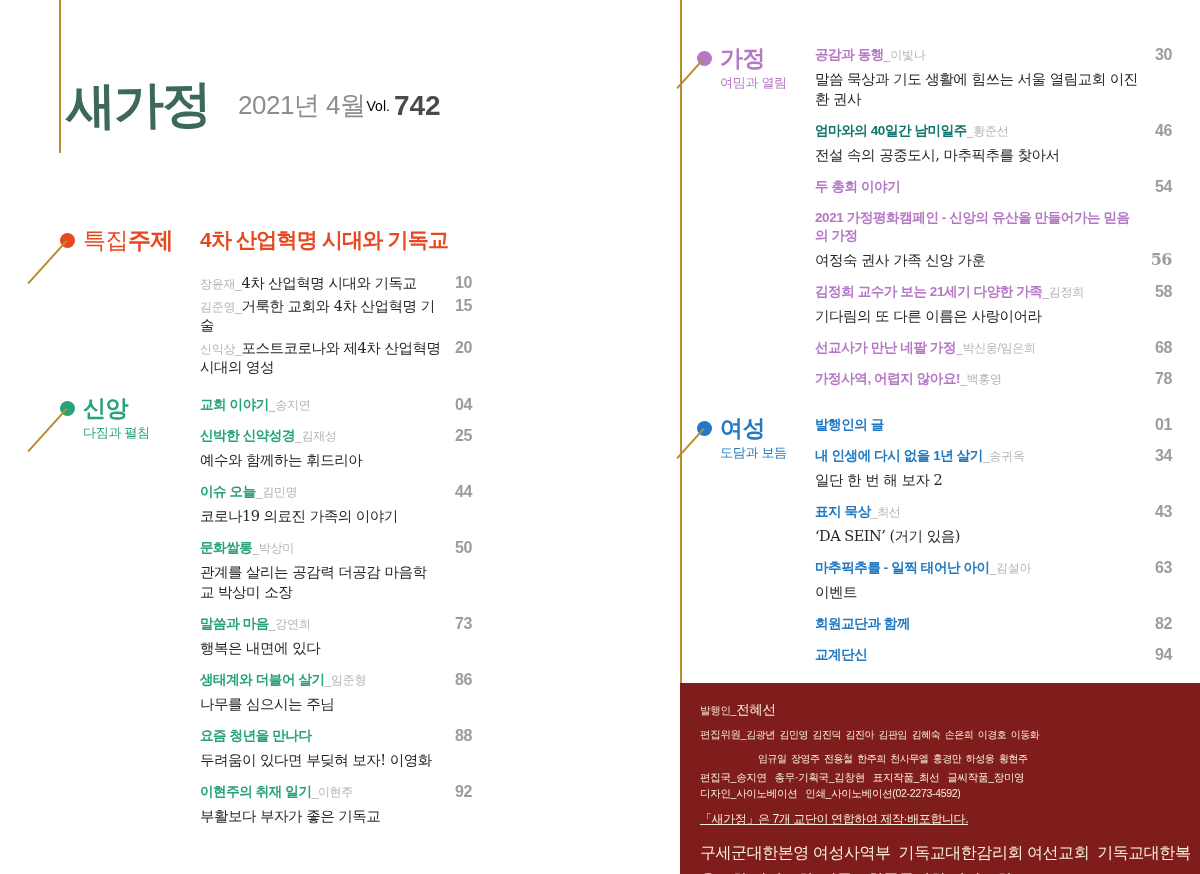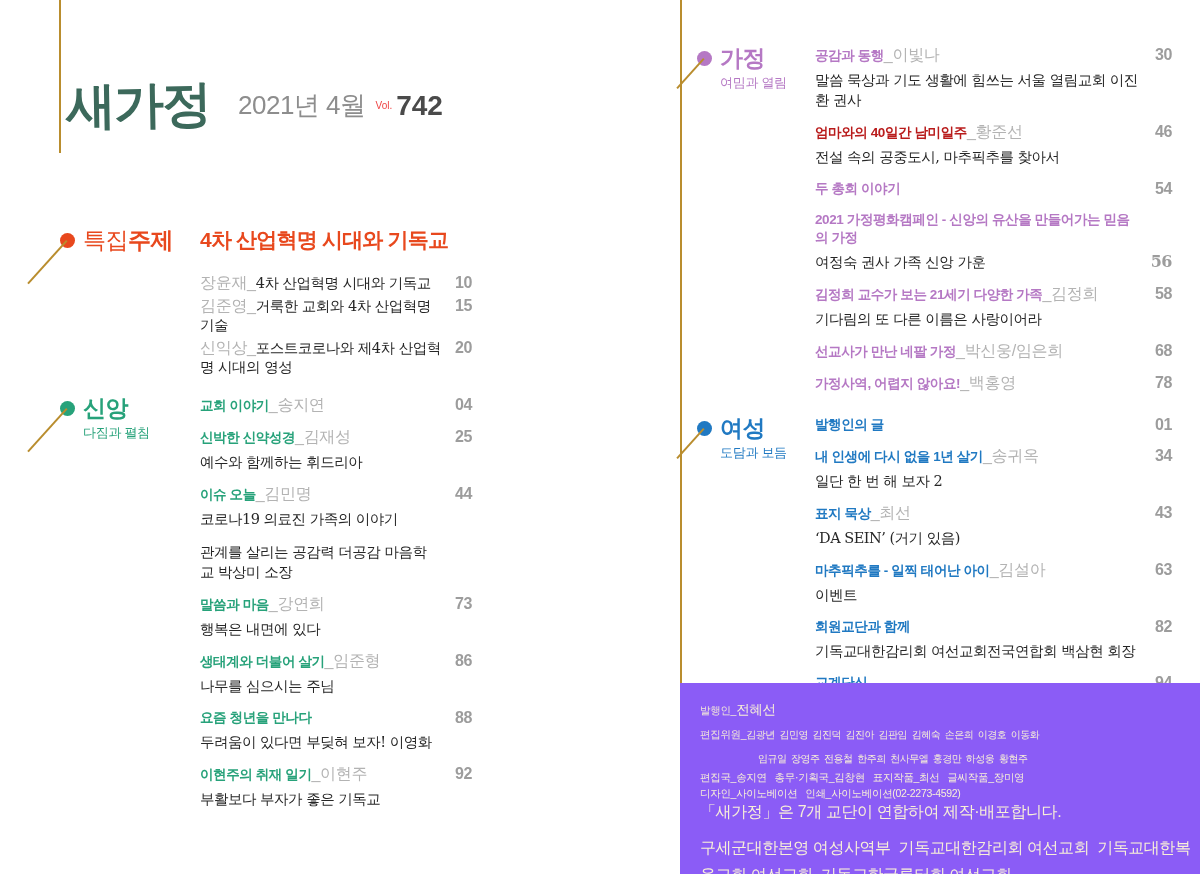--- a/index.html
+++ b/index.html
@@ -7,21 +7,21 @@
         font-family:"Liberation Sans",sans-serif;color:#333;}
   
   .vline{position:absolute;background:#b98d2e;}
   .vline.left-edge{left:59px;top:0;width:2px;height:153px;}
   .vline.divider{left:680px;top:0;width:2px;height:683px;}
   
   .masthead{position:absolute;left:66px;top:72px;display:flex;align-items:center;}
   .logo{font-family:"DejaVu Serif","Liberation Serif",serif;font-weight:bold;
         font-size:50px;color:#3c695b;letter-spacing:-2px;transform:rotate(-1deg);}
   .issue{margin-left:28px;font-size:26px;color:#8d8d8d;letter-spacing:-0.5px;}
-  .vol-label{font-size:10px;color:#ef4444;margin-left:10px;}
+  .vol-label{font-size:14px;color:#000000;margin-left:1px;}
   .vol-num{font-size:28px;font-weight:bold;color:#4a4a4a;margin-left:4px;}
   
   .section{position:absolute;}
   #sec-special{left:60px;top:228px;width:414px;}
   #sec-faith  {left:60px;top:396px;width:414px;}
   #sec-family {left:697px;top:46px;width:475px;}
   #sec-women  {left:697px;top:416px;width:475px;}
   .sec-head{position:absolute;left:0;top:0;width:130px;}
   .bullet{position:absolute;left:0;top:5px;width:15px;height:15px;border-radius:50%;}
   .leader{position:absolute;left:7px;top:12px;height:1.5px;background:#b98d2e;
@@ -33,38 +33,38 @@
   .sec-sub{margin-left:23px;margin-top:3px;font-size:13px;letter-spacing:-0.3px;}
   .sec-body{position:absolute;top:0;}
   #sec-special .sec-body,#sec-faith .sec-body{left:140px;width:272px;}
   #sec-family .sec-body,#sec-women .sec-body{left:118px;width:357px;}
   .feature-title{font-size:21px;font-weight:bold;color:#e8481d;letter-spacing:-0.8px;
                  margin-bottom:22px;line-height:24px;}
   
   .toc-item{position:relative;margin-bottom:13px;}
   .item-head{position:relative;font-size:13.5px;font-weight:bold;line-height:18px;
              letter-spacing:-0.4px;padding-right:34px;}
-  .item-author{font-size:16px;font-weight:400;color:#b3b3b3;letter-spacing:-0.3px;}
+  .item-author{font-size:12px;font-weight:400;color:#b3b3b3;letter-spacing:-0.3px;}
   .item-page{position:absolute;right:0;top:0;font-size:16px;font-weight:bold;color:#9c9c9c;}
   .item-desc{position:relative;margin-top:5px;font-family:"DejaVu Serif","Liberation Serif",serif;
              font-size:14.5px;color:#262626;line-height:20px;letter-spacing:-0.5px;padding-right:34px;}
   .toc-item.special{margin-bottom:4px;}
   .toc-item.special .item-head{font-weight:400;padding-right:30px;}
   .special-serif{font-family:"DejaVu Serif","Liberation Serif",serif;font-size:14.5px;
                  color:#262626;letter-spacing:-0.5px;}
   
   .colophon{position:absolute;left:680px;top:683px;width:520px;height:191px;
-            background:#8b5cf6;color:#f8efd8;padding:14px 0 0 20px;box-sizing:border-box;}
+            background:#7f1d1d;color:#f8efd8;padding:14px 0 0 20px;box-sizing:border-box;}
   .colo-line{letter-spacing:-0.3px;line-height:1.5;white-space:pre-wrap;}
   .colo-label{font-size:10.5px;opacity:0.95;}
   .colo-pub{font-size:13.5px;}
   .colo-names{font-size:10px;letter-spacing:-0.5px;}
   .colo-indent{padding-left:58px;}
   .colo-small{font-size:10.5px;letter-spacing:-0.3px;line-height:1.55;}
-  .colo-note{font-size:16px;letter-spacing:-0.4px;}
+  .colo-note{font-size:12px;margin-top:9px;letter-spacing:-0.4px;text-decoration:underline;}
   .colo-denoms{font-size:16px;margin-top:11px;line-height:1.7;letter-spacing:-0.45px;white-space:pre-wrap;}
 </style>
 </head>
 <body>
 
 <div class="page">
 
   <div class="vline left-edge"></div>
   <div class="vline divider"></div>
 
@@ -115,20 +115,21 @@
           </div>
           <div class="toc-item">
             <div class="item-head"><span class="item-label" style="color: rgb(39, 162, 122);">신박한 신약성경</span><span class="item-author">_김재성</span><span class="item-page">25</span></div>
             <div class="item-desc"><span>예수와 함께하는 휘드리아</span></div>
           </div>
           <div class="toc-item">
             <div class="item-head"><span class="item-label" style="color: rgb(39, 162, 122);">이슈 오늘</span><span class="item-author">_김민명</span><span class="item-page">44</span></div>
             <div class="item-desc"><span>코로나19 의료진 가족의 이야기</span></div>
           </div>
           <div class="toc-item">
+            <div class="item-head"><span class="item-label" style="color: rgb(39, 162, 122);">문화쌀롱</span><span class="item-author">_박상미</span><span class="item-page">50</span></div>
             <div class="item-desc"><span>관계를 살리는 공감력 더공감 마음학교 박상미 소장</span></div>
           </div>
           <div class="toc-item">
             <div class="item-head"><span class="item-label" style="color: rgb(39, 162, 122);">말씀과 마음</span><span class="item-author">_강연희</span><span class="item-page">73</span></div>
             <div class="item-desc"><span>행복은 내면에 있다</span></div>
           </div>
           <div class="toc-item">
             <div class="item-head"><span class="item-label" style="color: rgb(39, 162, 122);">생태계와 더불어 살기</span><span class="item-author">_임준형</span><span class="item-page">86</span></div>
             <div class="item-desc"><span>나무를 심으시는 주님</span></div>
           </div>
@@ -153,21 +154,21 @@
       </div>
       <div class="sec-sub" style="color: rgb(181, 120, 196);">여밈과 열림</div>
     </div>
     <div class="sec-body">
       <div class="items">
           <div class="toc-item">
             <div class="item-head"><span class="item-label" style="color: rgb(181, 120, 196);">공감과 동행</span><span class="item-author">_이빛나</span><span class="item-page">30</span></div>
             <div class="item-desc"><span>말씀 묵상과 기도 생활에 힘쓰는 서울 열림교회 이진환 권사</span></div>
           </div>
           <div class="toc-item">
-            <div class="item-head"><span class="item-label" style="color: #b91c1c;">엄마와의 40일간 남미일주</span><span class="item-author">_황준선</span><span class="item-page">46</span></div>
+            <div class="item-head"><span class="item-label" style="color: #0f766e;">엄마와의 40일간 남미일주</span><span class="item-author">_황준선</span><span class="item-page">46</span></div>
             <div class="item-desc"><span>전설 속의 공중도시, 마추픽추를 찾아서</span></div>
           </div>
           <div class="toc-item">
             <div class="item-head"><span class="item-label" style="color: rgb(181, 120, 196);">두 총회 이야기</span><span class="item-page">54</span></div>
           </div>
           <div class="toc-item">
             <div class="item-head"><span class="item-label" style="color: rgb(181, 120, 196);">2021 가정평화캠페인 - 신앙의 유산을 만들어가는 믿음의 가정</span></div>
             <div class="item-desc"><span>여정숙 권사 가족 신앙 가훈</span><span class="item-page">56</span></div>
           </div>
           <div class="toc-item">
@@ -205,21 +206,20 @@
           <div class="toc-item">
             <div class="item-head"><span class="item-label" style="color: rgb(32, 121, 194);">표지 묵상</span><span class="item-author">_최선</span><span class="item-page">43</span></div>
             <div class="item-desc"><span>‘DA SEIN’ (거기 있음)</span></div>
           </div>
           <div class="toc-item">
             <div class="item-head"><span class="item-label" style="color: rgb(32, 121, 194);">마추픽추를 - 일찍 태어난 아이</span><span class="item-author">_김설아</span><span class="item-page">63</span></div>
             <div class="item-desc"><span>이벤트</span></div>
           </div>
           <div class="toc-item">
             <div class="item-head"><span class="item-label" style="color: rgb(32, 121, 194);">회원교단과 함께</span><span class="item-page">82</span></div>
-            <div class="item-desc"><span>기독교대한감리회 여선교회전국연합회 백삼현 회장</span></div>
           </div>
           <div class="toc-item">
             <div class="item-head"><span class="item-label" style="color: rgb(32, 121, 194);">교계단신</span><span class="item-page">94</span></div>
           </div>
         </div>
     </div>
   </div>
 
   <div class="colophon">
     <div class="colo-line"><span class="colo-label">발행인_</span><span class="colo-pub">전혜선</span></div>

